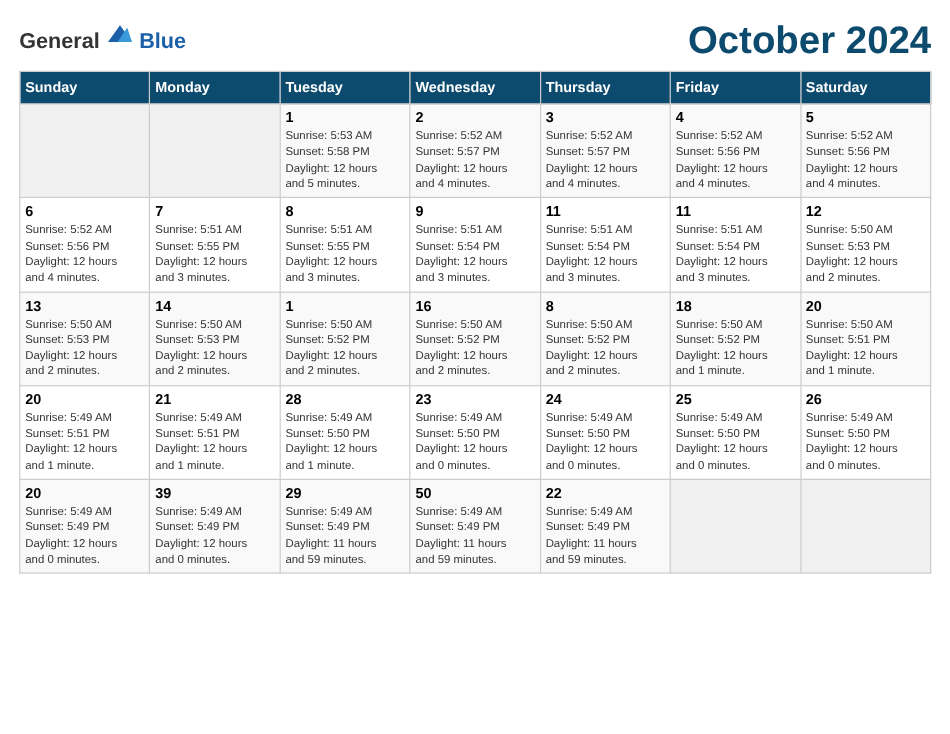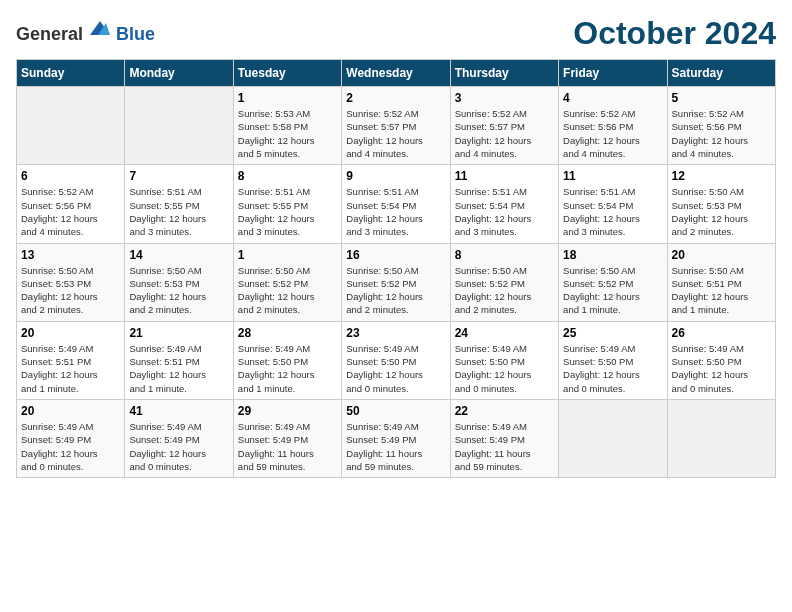--- a/index.html
+++ b/index.html
@@ -320,21 +320,21 @@
       </tr>
       <tr>
         <td>
           <span class="day-number">20</span>
           <div class="day-detail" style="white-space: pre-line;">Sunrise: 5:49 AM
 Sunset: 5:49 PM
 Daylight: 12 hours
 and 0 minutes.</div>
         </td>
         <td>
-          <span class="day-number">41</span>
+          <span class="day-number">39</span>
           <div class="day-detail" style="white-space: pre-line;">Sunrise: 5:49 AM
 Sunset: 5:49 PM
 Daylight: 12 hours
 and 0 minutes.</div>
         </td>
         <td>
           <span class="day-number">29</span>
           <div class="day-detail" style="white-space: pre-line;">Sunrise: 5:49 AM
 Sunset: 5:49 PM
 Daylight: 11 hours

